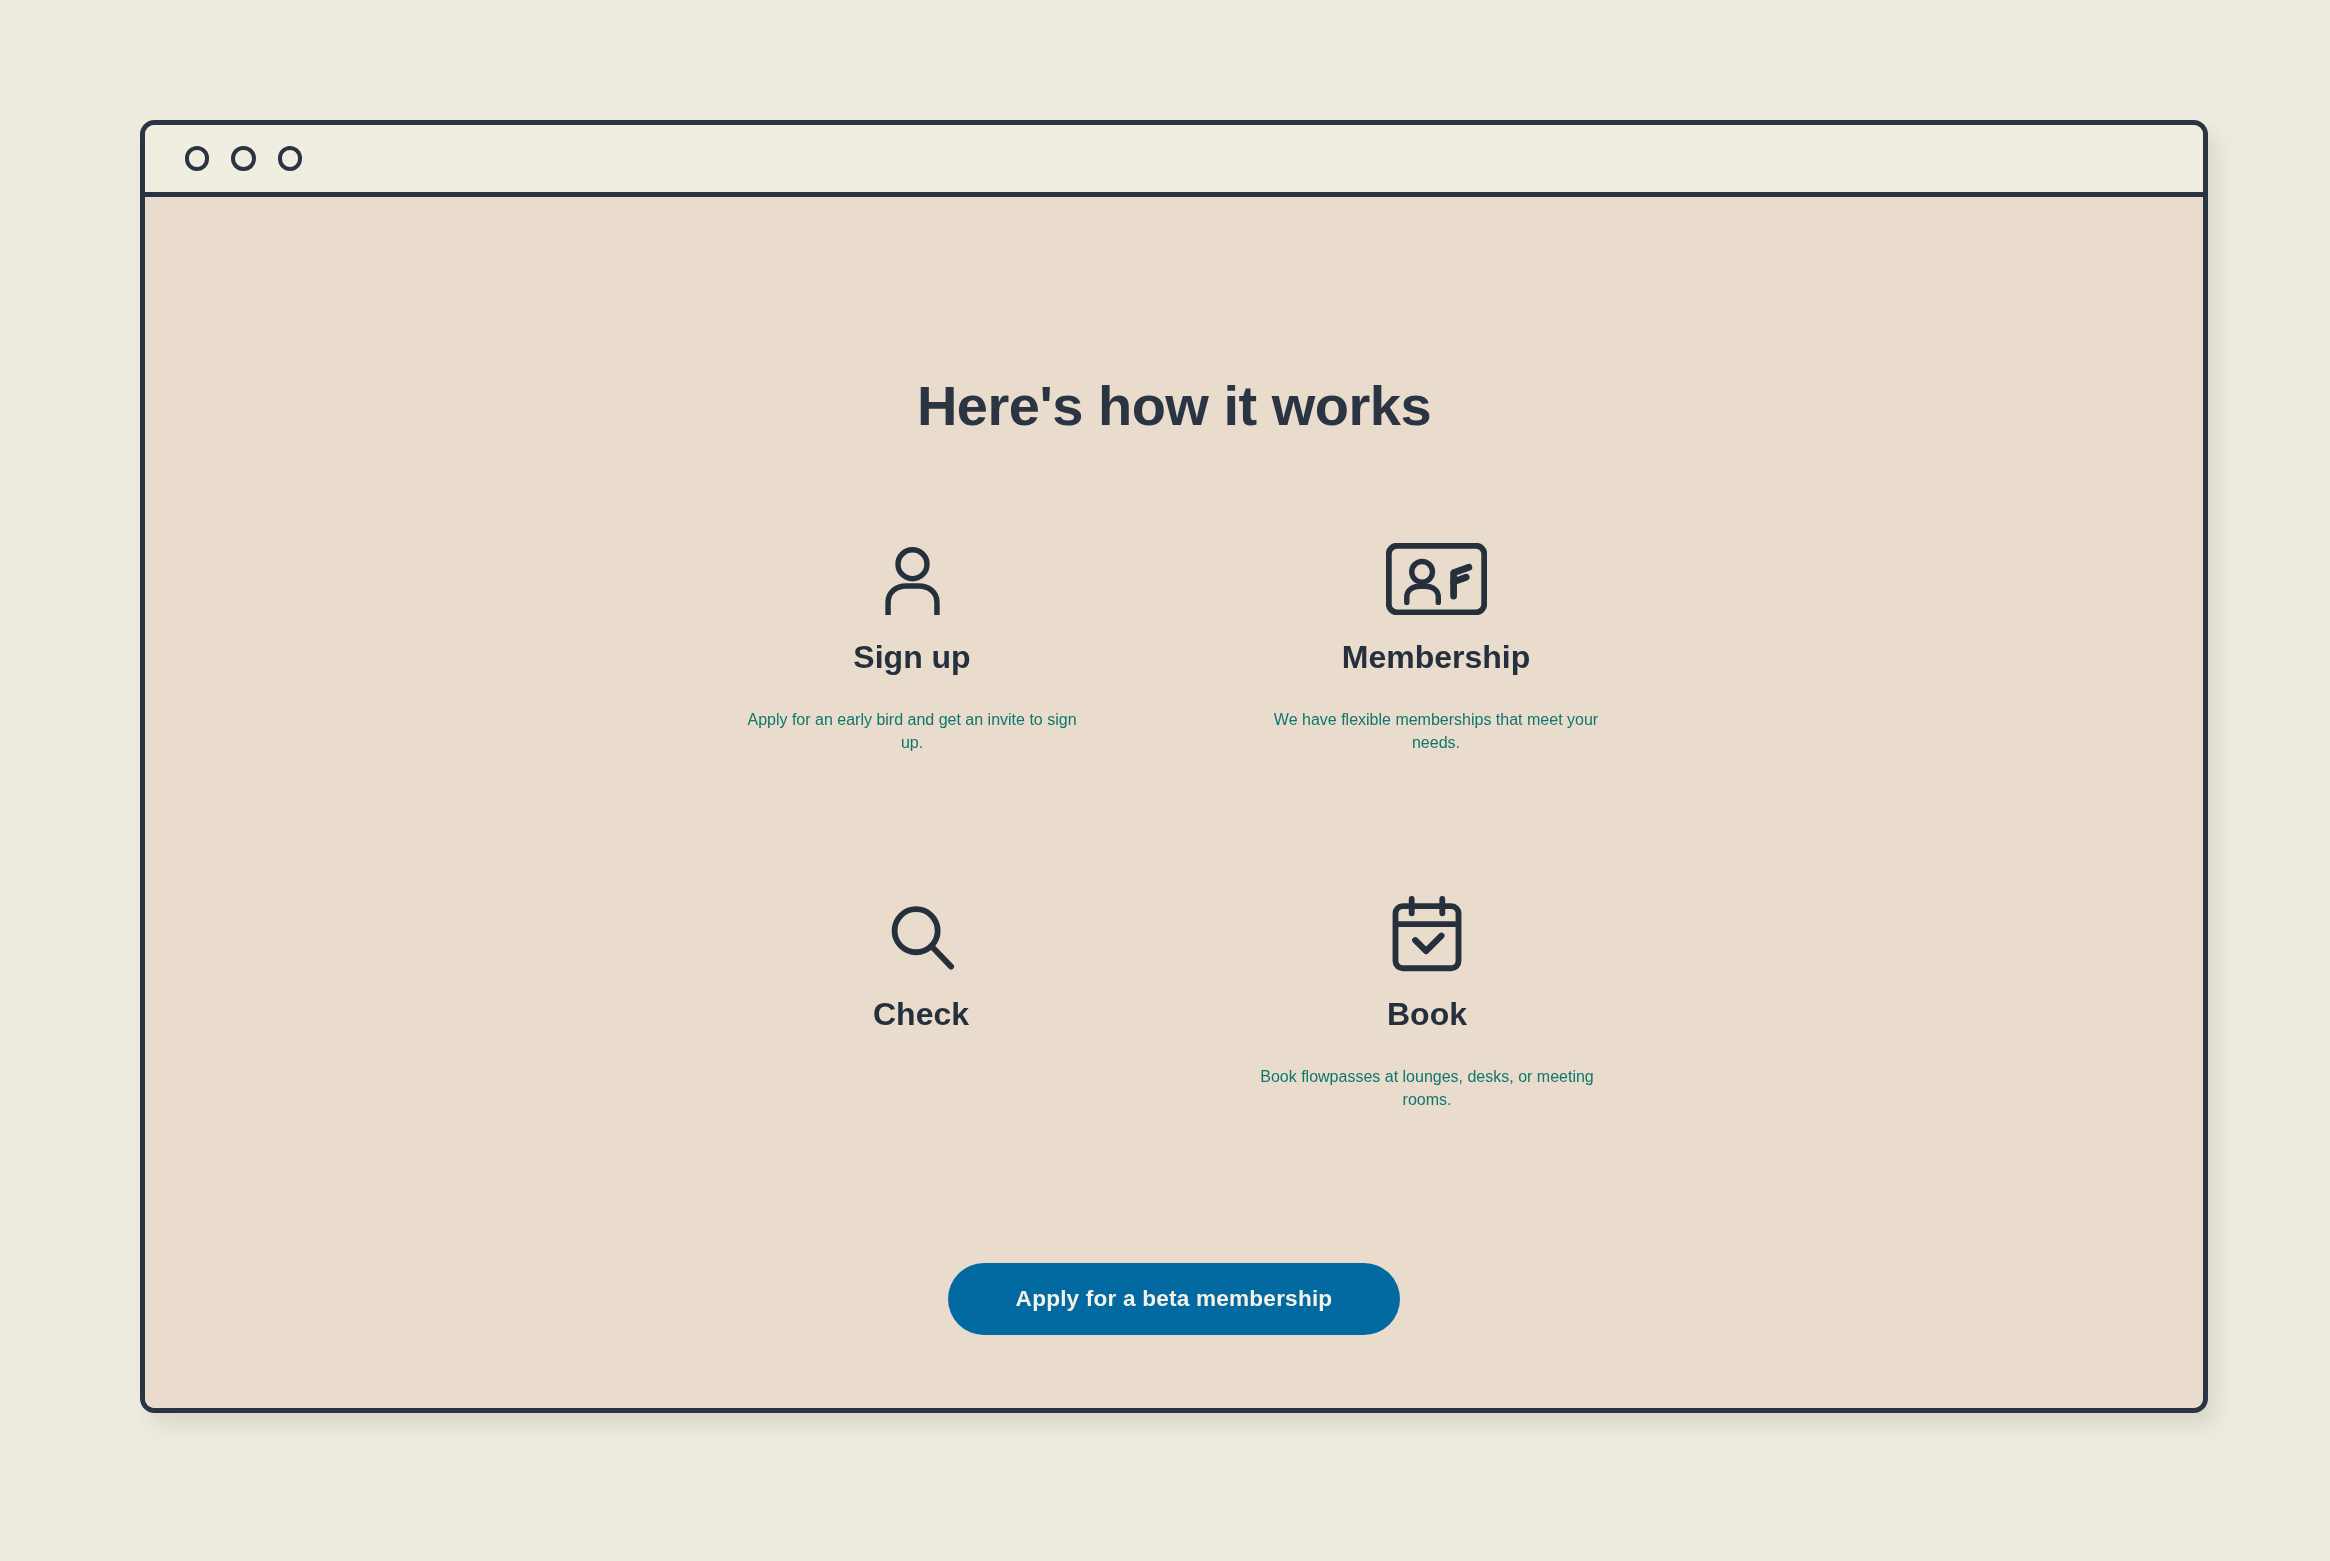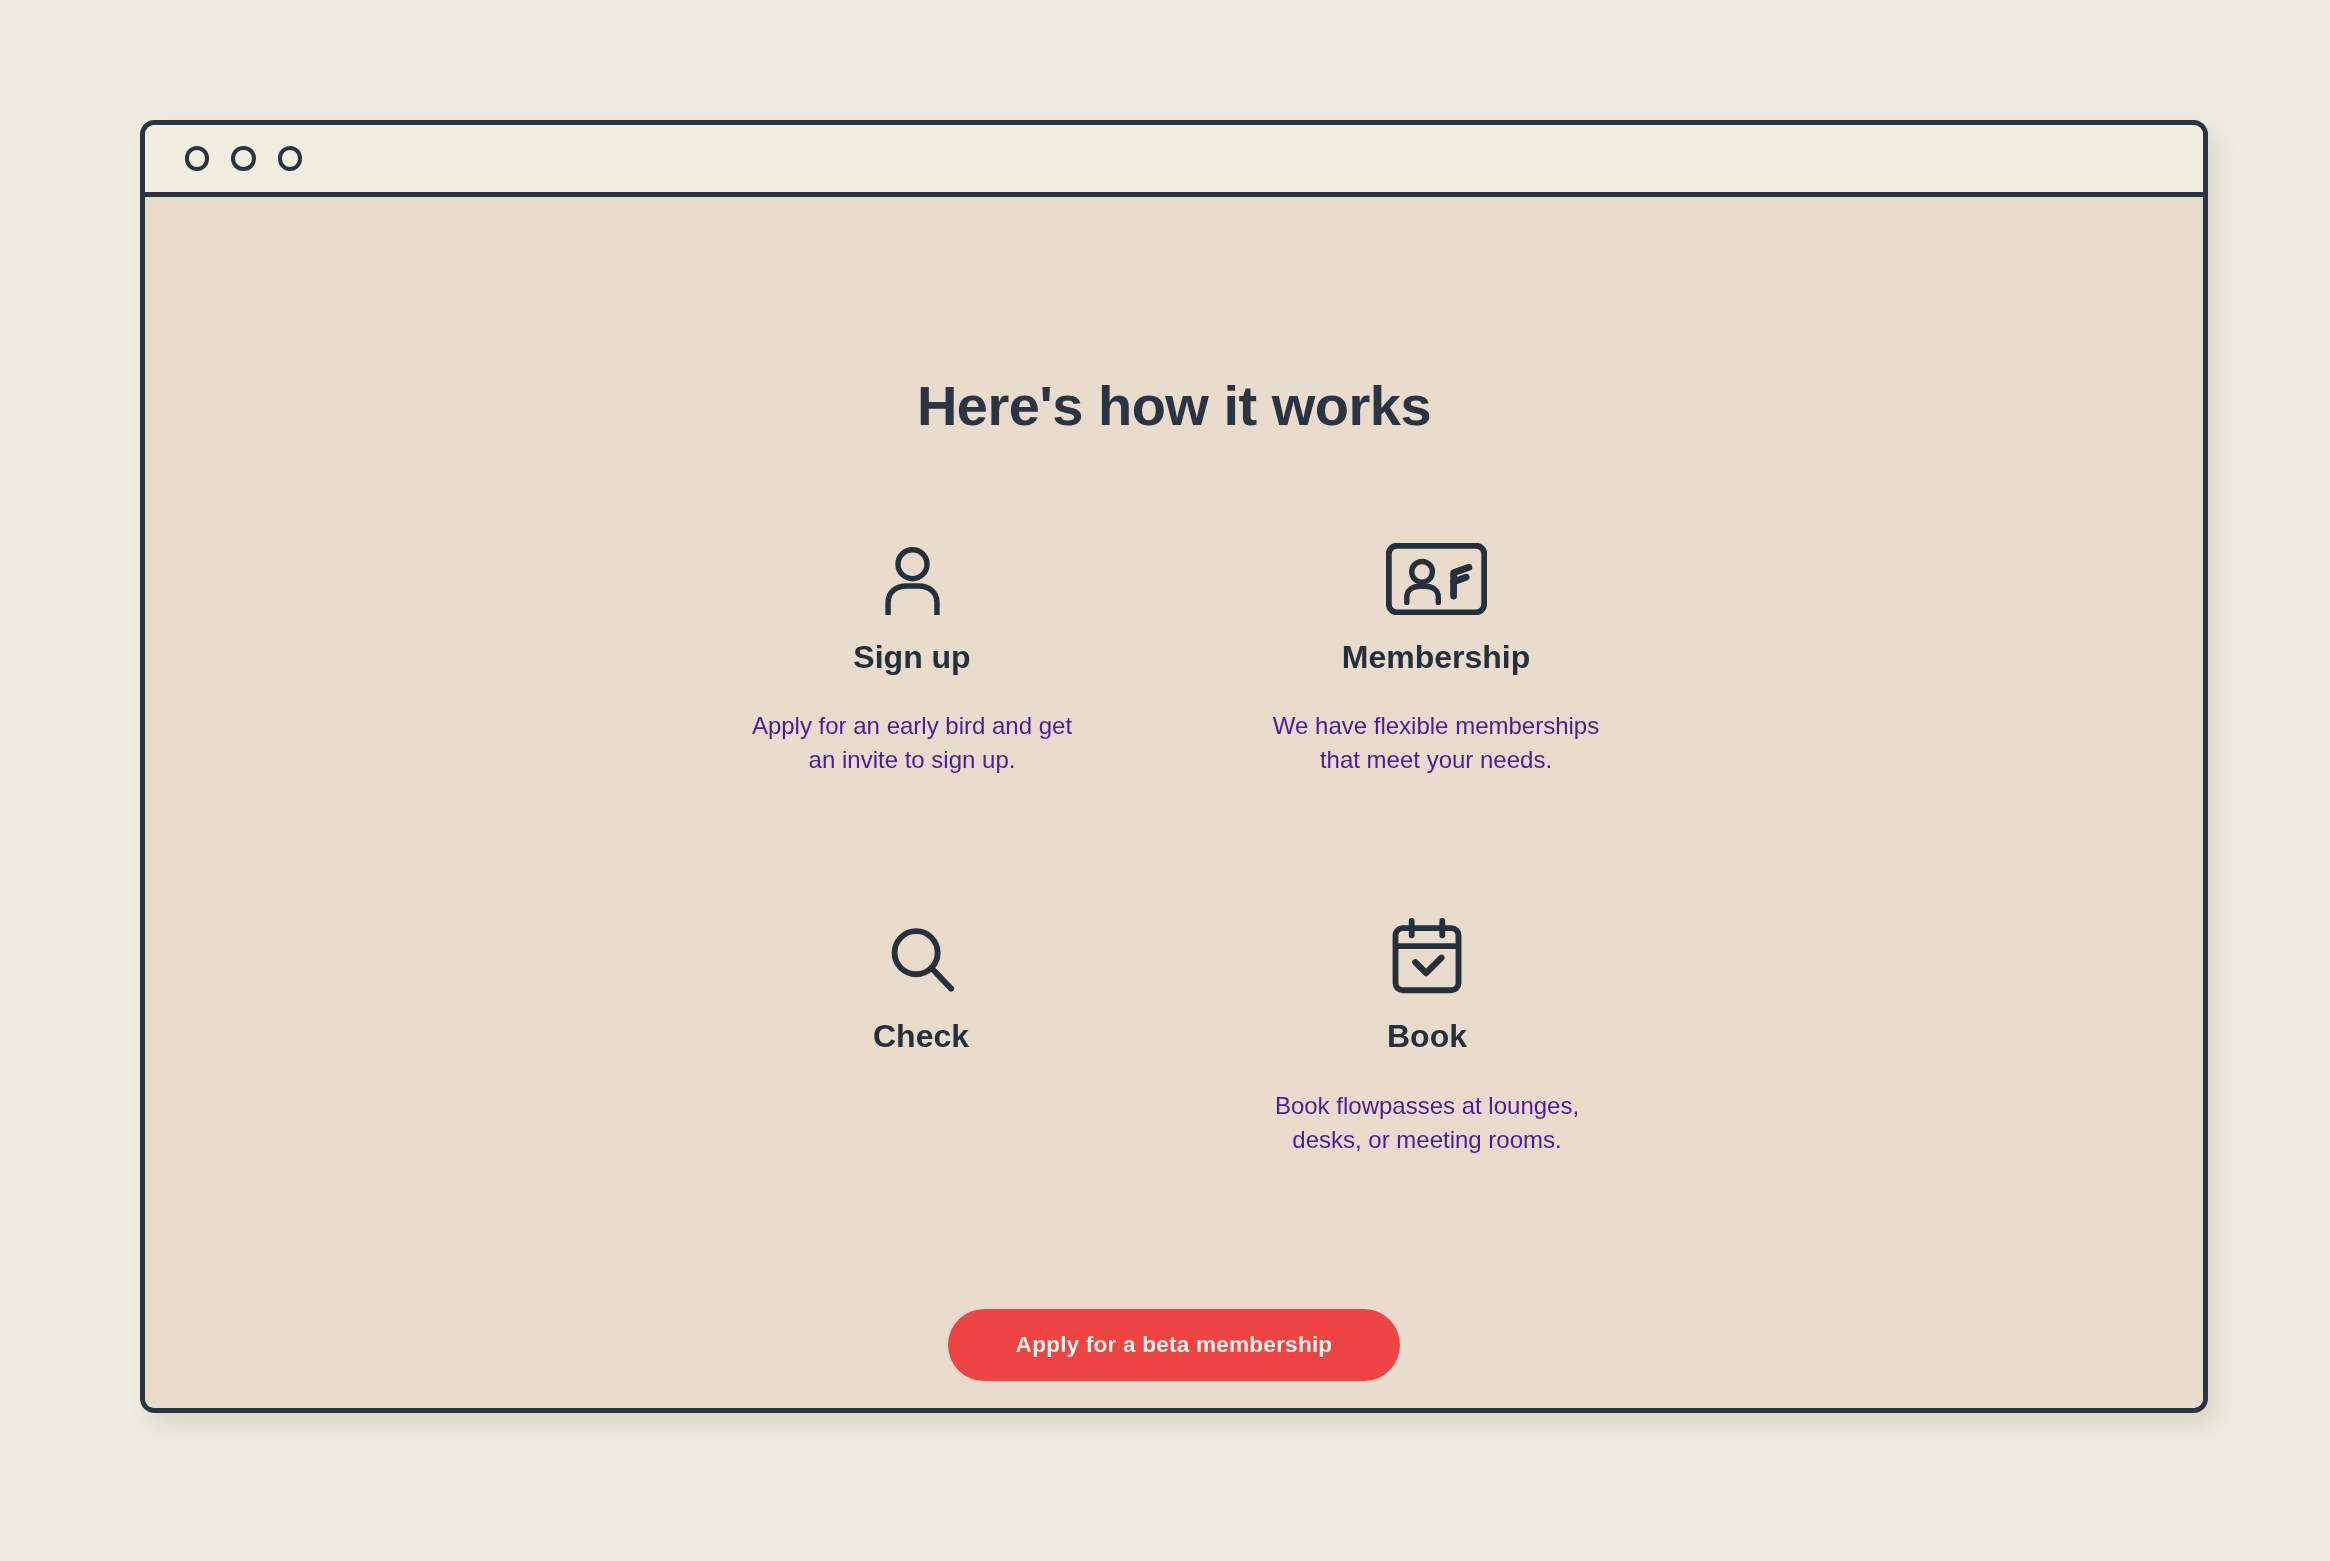--- a/index.html
+++ b/index.html
@@ -104,39 +104,39 @@
   .step-label {
     margin-top: 25px;
     font-size: 32px;
     font-weight: bold;
     color: #26303d;
     line-height: 1.1;
   }
 
   .step-desc {
     margin-top: 34px;
-    font-size: 24px;
+    font-size: 16px;
     line-height: 1.42;
-    color: #4c1d95;
+    color: #0f766e;
     max-width: 343px;
   }
 
   
   .row-one .step { width: 524px; }
 
   
   .cta-wrap {
     margin-top: 152px;
     display: flex;
     justify-content: center;
     width: 100%;
   }
 
   .cta-button {
-    background: #ef4444;
+    background: #0369a1;
     color: #f4f1e6;
     border: none;
     border-radius: 902px;
     padding: 0 49px;
     height: 72px;
     min-width: 452px;
     font-family: "Liberation Sans", sans-serif;
     font-size: 22.6px;
     font-weight: bold;
     letter-spacing: 0.2px;

